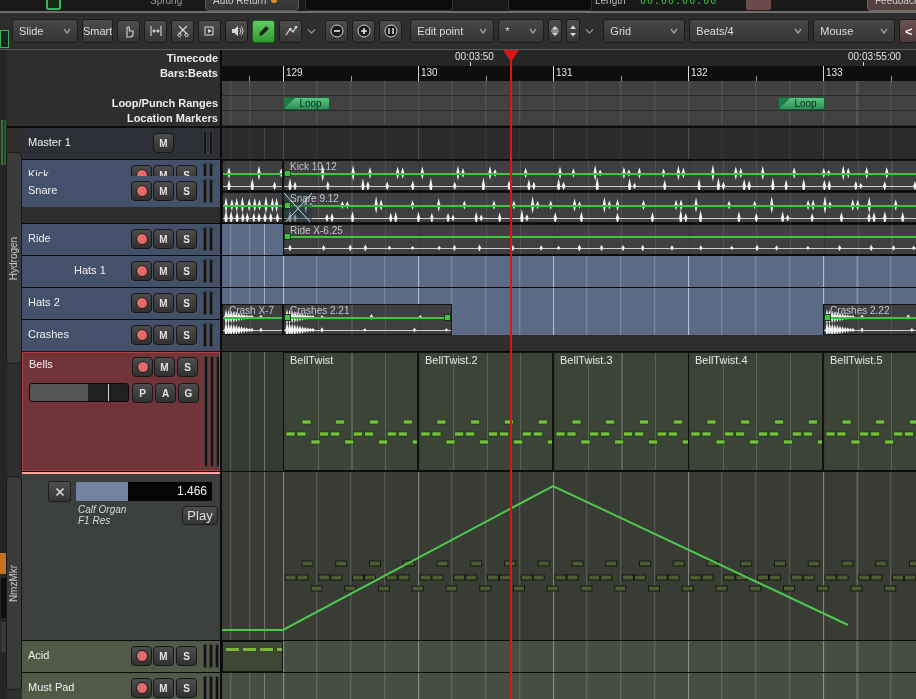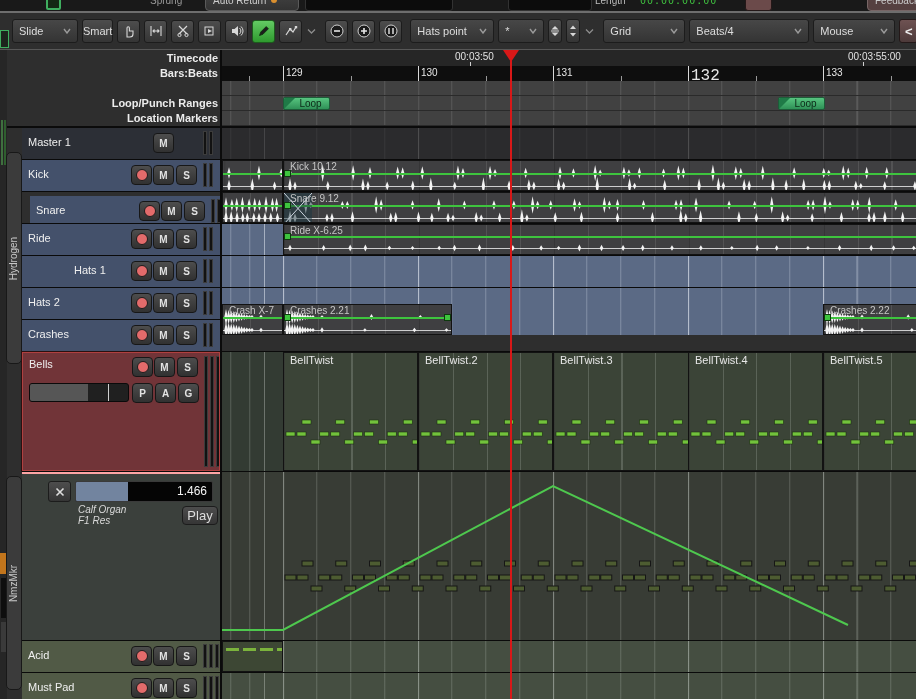--- a/index.html
+++ b/index.html
@@ -206,21 +206,21 @@
       </div>
     <div class="btn tool">
         <svg width="16" height="16">
           <circle cx="8" cy="8" r="6" fill="#1a1a1a" stroke="#cfcfcf"></circle>
           <path d="M6 5 V11 M10 5 V11" stroke="#e8e8e8" stroke-width="1.4"></path>
         </svg>
       </div>
     <div style="width:4px;"></div>
 
     <div class="combo" style="width:84px;">
-      <span class="val">Hats point</span>
+      <span class="val">Edit point</span>
       <svg width="8" height="6">
           <path d="M1 1 L4 5 L7 1" stroke="#9a9a9a" stroke-width="1.4" fill="none"></path>
         </svg>
     </div>
     <div class="combo" style="width:46px;">
       <span class="val">*</span>
       <svg width="8" height="6">
           <path d="M1 1 L4 5 L7 1" stroke="#9a9a9a" stroke-width="1.4" fill="none"></path>
         </svg>
     </div>
@@ -286,21 +286,21 @@
       <div class="abs" style="left: 61px; top: 0px; width: 1px; height: 15px; background: rgb(216, 216, 216);"></div>
       <div class="abs" style="left: 64px; top: 1px; font-size: 10px; color: rgb(230, 230, 230);">129</div>
       <div class="abs" style="left: 128.5px; bottom: 0px; width: 1px; height: 5px; background: rgb(154, 154, 154);"></div>
       <div class="abs" style="left: 196px; top: 0px; width: 1px; height: 15px; background: rgb(216, 216, 216);"></div>
       <div class="abs" style="left: 199px; top: 1px; font-size: 10px; color: rgb(230, 230, 230);">130</div>
       <div class="abs" style="left: 263.5px; bottom: 0px; width: 1px; height: 5px; background: rgb(154, 154, 154);"></div>
       <div class="abs" style="left: 331px; top: 0px; width: 1px; height: 15px; background: rgb(216, 216, 216);"></div>
       <div class="abs" style="left: 334px; top: 1px; font-size: 10px; color: rgb(230, 230, 230);">131</div>
       <div class="abs" style="left: 398.5px; bottom: 0px; width: 1px; height: 5px; background: rgb(154, 154, 154);"></div>
       <div class="abs" style="left: 466px; top: 0px; width: 1px; height: 15px; background: rgb(216, 216, 216);"></div>
-      <div class="abs" style="left: 469px; top: 1px; font-size: 16px; color: rgb(230, 230, 230); font-family: Liberation Mono, monospace;">132</div>
+      <div class="abs" style="left: 469px; top: 1px; font-size: 10px; color: rgb(230, 230, 230);">132</div>
       <div class="abs" style="left: 533.5px; bottom: 0px; width: 1px; height: 5px; background: rgb(154, 154, 154);"></div>
       <div class="abs" style="left: 601px; top: 0px; width: 1px; height: 15px; background: rgb(216, 216, 216);"></div>
       <div class="abs" style="left: 604px; top: 1px; font-size: 10px; color: rgb(230, 230, 230);">133</div>
       <div class="abs" style="left: 668.5px; bottom: 0px; width: 1px; height: 5px; background: rgb(154, 154, 154);"></div>
       <div class="abs" style="left: 27.25px; bottom: 0px; width: 1px; height: 5px; background: rgb(154, 154, 154);"></div>
     </div>
   <div class="rrow grid-ruler" id="r-range" style="top:81px;height:15px;"></div>
   <div class="rrow grid-ruler" id="r-loop" style="top:96px;height:15px;">
       <div class="loopmk" style="left: 61px; width: 47px;">
         <i></i>
@@ -452,21 +452,21 @@
           <path d="M600.7239999999999 20.205 L602.424 25 L600.7239999999999 29.795 L599.0239999999999 25 Z" fill="#f4f4f4"></path>
           <path d="M630.91 20.04 L632.61 25 L630.91 29.96 L629.2099999999999 25 Z" fill="#f4f4f4"></path>
           <path d="M635.91 20.917 L637.61 25 L635.91 29.083 L634.2099999999999 25 Z" fill="#f4f4f4"></path>
         </svg>
         <div class="gain" style="top: 12px;"></div>
         <div class="ghandle" style="left: 0px; top: 9px;"></div>
         <div class="rname">Kick 10.12</div>
       </div>
     </div>
     <div class="sep" style="top: 191px;"></div>
-    <div class="track-header th-drum" style="top: 196px; height: 31px; margin-left: 8px;">
+    <div class="track-header th-drum" style="top: 176px; height: 31px;">
       <div class="tname" style="top: 8px;">Snare</div>
       <div class="hbtn" style="left: 109px; top: 5px;">
         <i></i>
       </div>
       <div class="hbtn" style="left: 131px; top: 5px;">M</div>
       <div class="hbtn" style="left: 154px; top: 5px;">S</div>
       <div class="meterbar" style="left: 181px; top: 3px; height: 24px;"></div>
       <div class="meterbar" style="left: 187px; top: 3px; height: 24px;"></div>
     </div>
     <div class="trow grid-blue" style="top: 192px; height: 31px;">

